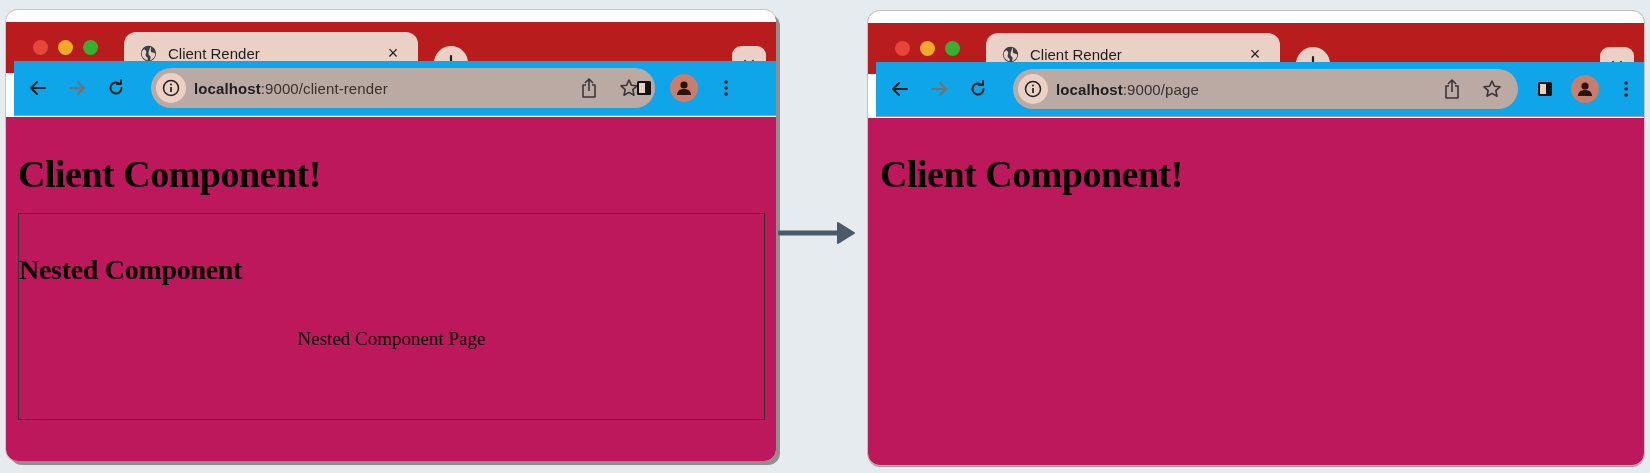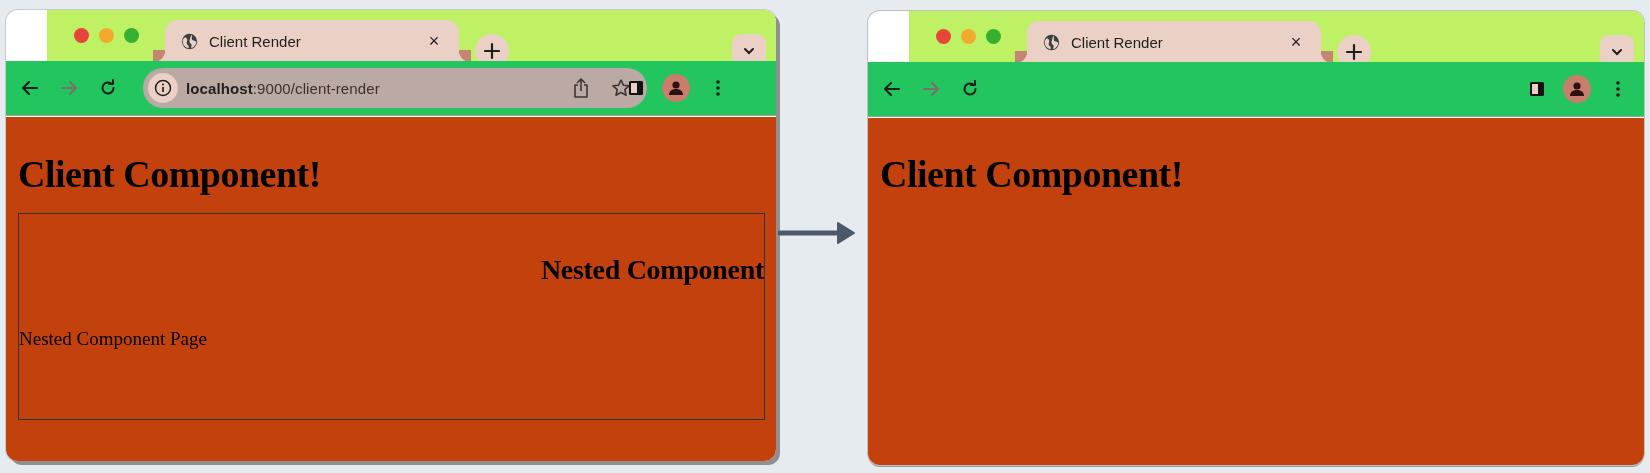--- a/index.html
+++ b/index.html
@@ -9,23 +9,22 @@
   .window {
     position: absolute;
     background: #ffffff;
     border-radius: 12px;
     overflow: hidden;
   }
   .window.left { left: 6px; top: 10px; width: 770px; height: 451px; box-shadow: 4px 4px 0 #8f8f8f, 0 0 0 1px #c8c8c8; }
   .window.right { left: 868px; top: 11px; width: 776px; height: 454px; box-shadow: 0 0 0 1px #bfbfbf, 0 2px 0 #9a9a9a; }
 
   .tabstrip {
-    position: absolute; left: 0; top: 0; right: 0; height: 51px;
-    background: #bef264;
-    margin-left: 41px;
+    position: absolute; left: 0; top: 12px; right: 0; height: 51px;
+    background: #b91c1c;
   }
   .traffic { position: absolute; top: 18px; left: 27px; display: flex; gap: 10px; }
   .traffic span { width: 15px; height: 15px; border-radius: 50%; display: block; }
   .dot-red { background: #e7453a; }
   .dot-yellow { background: #f3a92a; }
   .dot-green { background: #35b030; }
 
   .tab {
     position: absolute; left: 118px; top: 10px; width: 294px; height: 42px;
     background: #ebd0c6; border-radius: 12px 12px 0 0;
@@ -45,47 +44,47 @@
     border-radius: 50%; background: #ebd0c6;
     display: flex; align-items: center; justify-content: center;
   }
   .tabmenu {
     position: absolute; right: 10px; top: 24px; width: 34px; height: 34px;
     border-radius: 9px; background: #ebd0c6;
     display: flex; align-items: center; justify-content: center;
   }
 
   .toolbar {
-    position: absolute; left: 0; top: 51px; right: 0; height: 55px;
-    background: #22c55e; border-bottom: 1px solid #a99a95;
+    position: absolute; left: 8px; top: 51px; right: 0; height: 55px;
+    background: #0ea5e9; border-bottom: 1px solid #a99a95;
   }
   .navbtn { position: absolute; top: 15px; width: 24px; height: 24px; display: flex; align-items: center; justify-content: center; }
   .omnibox {
     position: absolute; left: 137px; top: 7px; height: 40px;
     background: #bba9a3; border-radius: 20px;
     display: flex; align-items: center;
   }
   .info-chip {
     width: 30px; height: 30px; border-radius: 50%; background: #ebd0c6;
     margin-left: 5px; display: flex; align-items: center; justify-content: center;
   }
   .url { font-size: 15px; color: #3a3130; margin-left: 8px; flex: 1; letter-spacing: 0.1px; }
   .url b { color: #1f1f1f; font-weight: bold; }
   .omni-icon { width: 24px; height: 24px; display: flex; align-items: center; justify-content: center; }
 
   .viewport {
     position: absolute; left: 0; top: 107px; right: 0; bottom: 0;
-    background: #c2410c;
+    background: #be185d;
     font-family: "Liberation Serif", "DejaVu Serif", serif;
     color: #000;
   }
   .h1 { position: absolute; left: 12px; font-size: 38px; font-weight: bold; letter-spacing: -0.5px; }
   .box { position: absolute; border: 1.5px solid #333; }
-  .box .h2 { position: absolute; left: 0; right: 0; text-align: right; font-size: 28px; font-weight: bold; letter-spacing: -0.3px; }
-  .box .p { position: absolute; left: 0; right: 0; text-align: left; font-size: 19px; }
+  .box .h2 { position: absolute; left: 0; right: 0; text-align: left; font-size: 28px; font-weight: bold; letter-spacing: -0.3px; }
+  .box .p { position: absolute; left: 0; right: 0; text-align: center; font-size: 19px; }
   .btn-wrap { position: absolute; left: 0; right: 0; display: flex; justify-content: center; }
   .btn {
     font-family: "Liberation Sans", sans-serif; font-size: 15px; color: #000;
     background: #dedede; border: 1.5px solid #555; border-radius: 4px;
     padding: 3px 9px; height: 26px; line-height: 18px; cursor: pointer;
   }
 
   .arrow { position: absolute; left: 778px; top: 218px; width: 78px; height: 30px; }
 </style>
 </head>
@@ -227,20 +226,40 @@
       <svg width="18" height="18" viewBox="0 0 18 18">
           <path d="M2 9h13M10 3l6 6-6 6" stroke="#7a6f6c" stroke-width="2" fill="none" stroke-linecap="round" stroke-linejoin="round"></path>
         </svg>
     </div>
     <div class="navbtn" style="left:90px">
       <svg width="18" height="18" viewBox="0 0 18 18">
           <path d="M14.5 9A5.5 5.5 0 1 1 12.8 5" stroke="#1f1f1f" stroke-width="2" fill="none" stroke-linecap="round"></path>
           <path d="M10 5h4V1" stroke="#1f1f1f" stroke-width="2" fill="none" stroke-linecap="round" stroke-linejoin="round"></path>
         </svg>
     </div>
+    <div class="omnibox" style="width:505px">
+      <div class="info-chip">
+        <svg width="18" height="18" viewBox="0 0 18 18">
+            <circle cx="9" cy="9" r="7.5" stroke="#1f1f1f" stroke-width="1.5" fill="none"></circle>
+            <path d="M9 8v5" stroke="#1f1f1f" stroke-width="1.7"></path>
+            <circle cx="9" cy="5.5" r="1" fill="#1f1f1f"></circle>
+          </svg>
+      </div>
+      <span class="url"><b>localhost</b><span>:9000/page</span></span>
+      <div class="omni-icon" style="margin-right:16px">
+        <svg width="18" height="22" viewBox="0 0 18 22">
+            <path d="M6 8H3v12h12V8h-3M9 14V2M5 6l4-4 4 4" stroke="#3c3535" stroke-width="1.6" fill="none" stroke-linejoin="round"></path>
+          </svg>
+      </div>
+      <div class="omni-icon" style="margin-right:14px">
+        <svg width="20" height="20" viewBox="0 0 20 20">
+            <path d="M10 2l2.4 5.2 5.6.6-4.2 3.8 1.2 5.6L10 14.4 5 17.2l1.2-5.6L2 7.8l5.6-.6z" stroke="#3c3535" stroke-width="1.6" fill="none" stroke-linejoin="round"></path>
+          </svg>
+      </div>
+    </div>
     <div class="navbtn" style="left:657px">
       <svg width="18" height="18" viewBox="0 0 18 18">
           <rect x="2" y="2" width="14" height="14" rx="1.5" fill="#111"></rect>
           <rect x="4" y="4" width="6" height="10" fill="#ebd0c6"></rect>
         </svg>
     </div>
     <div class="navbtn" style="left:695px; width:28px; height:28px; top:13px; border-radius:50%; background:#c97d6c">
       <svg width="20" height="20" viewBox="0 0 20 20">
           <circle cx="10" cy="7" r="3.6" fill="#2b1210"></circle>
           <path d="M3 17c0-4 3-6 7-6s7 2 7 6z" fill="#2b1210"></path>

